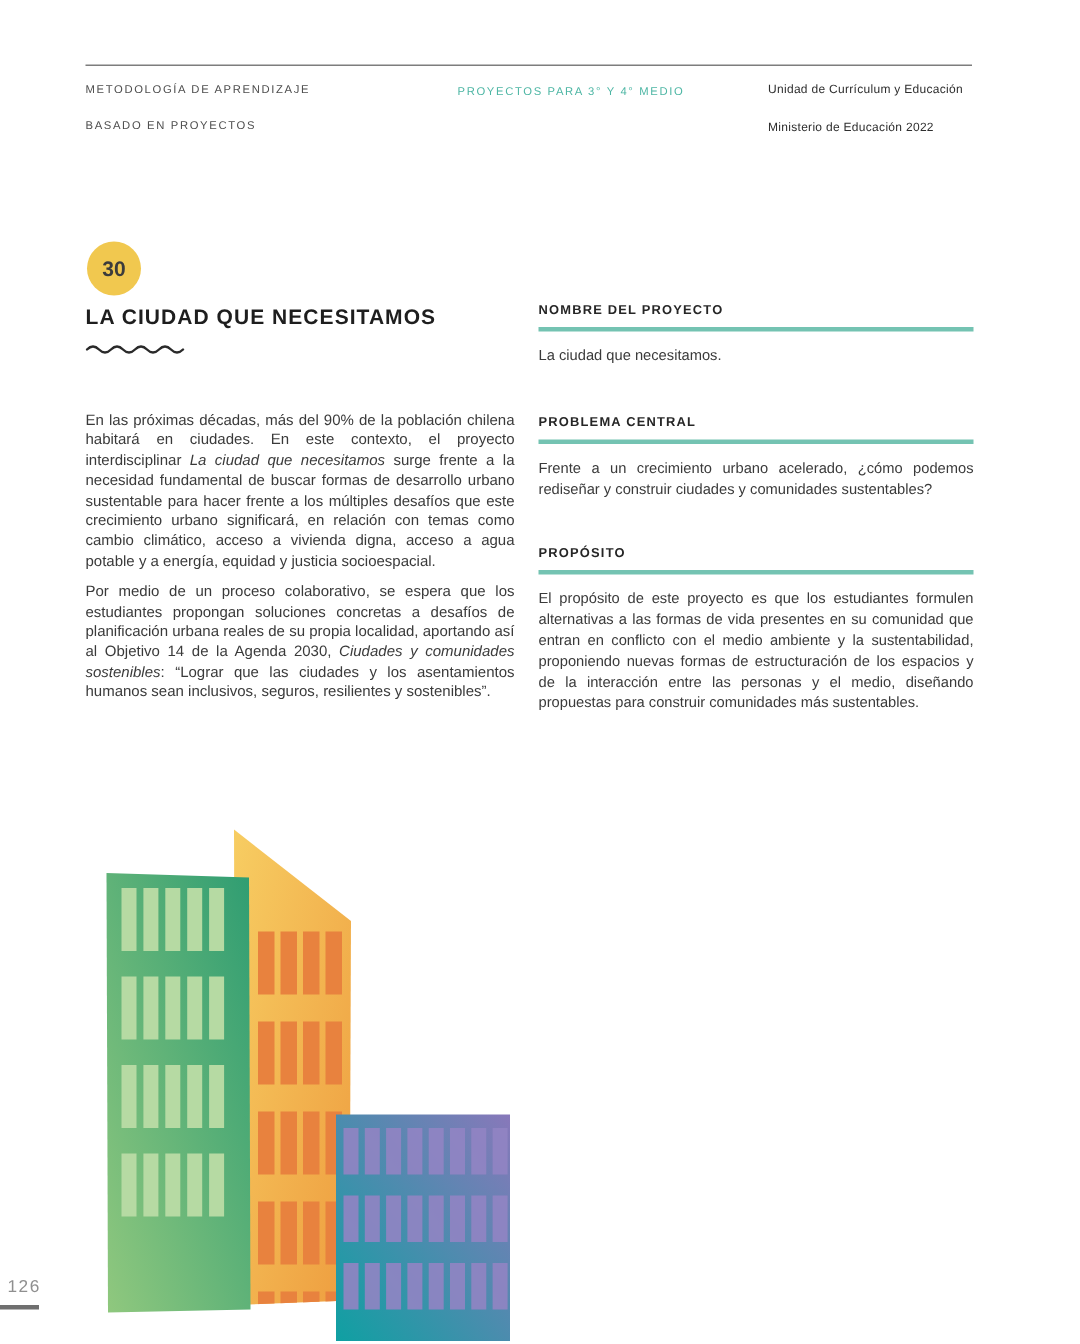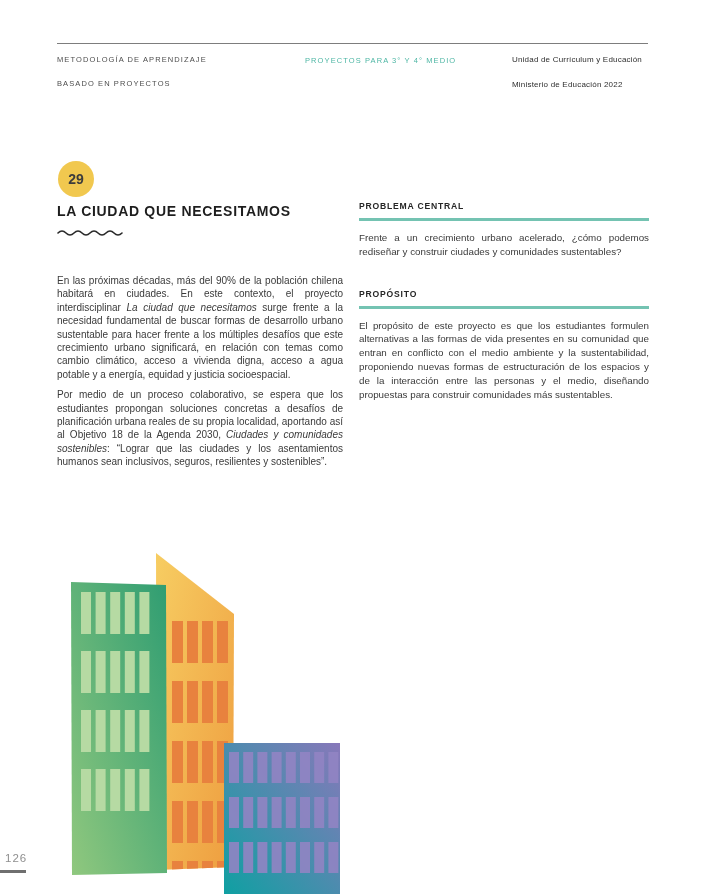--- a/index.html
+++ b/index.html
@@ -74,32 +74,37 @@
 
 <div class="page">
 
   <div class="header-rule"></div>
   <div class="hdr hdr-left"><span>METODOLOGÍA DE APRENDIZAJE</span><br>
     <span>BASADO EN PROYECTOS</span></div>
   <div class="hdr hdr-center">PROYECTOS PARA 3° Y 4° MEDIO</div>
   <div class="hdr hdr-right"><span>Unidad de Currículum y Educación</span><br>
     <span>Ministerio de Educación 2022</span></div>
 
-  <div class="badge">29</div>
+  <div class="badge">30</div>
   <div class="title">LA CIUDAD QUE NECESITAMOS</div>
   <svg class="squiggle" width="70" height="9" viewBox="0 0 70 9">
     <path d="M1,5 Q5,1 9,5 T17,5 T25,5 T33,5 T41,5 T49,5 T57,5 T65,5" fill="none" stroke="#2a2a2a" stroke-width="1.6" stroke-linecap="round"></path>
   </svg>
 
   <div class="left-col">
     <p><span>En las próximas décadas, más del 90% de la población chilena habitará en ciudades. En este contexto, el proyecto interdisciplinar </span><i>La ciudad que necesitamos</i><span> surge frente a la necesidad fundamental de buscar formas de desarrollo urbano sustentable para hacer frente a los múltiples desafíos que este crecimiento urbano significará, en relación con temas como cambio climático, acceso a vivienda digna, acceso a agua potable y a energía, equidad y justicia socioespacial.</span></p>
-    <p><span>Por medio de un proceso colaborativo, se espera que los estudiantes propongan soluciones concretas a desafíos de planificación urbana reales de su propia localidad, aportando así al Objetivo 18 de la Agenda 2030, </span><i>Ciudades y comunidades sostenibles</i><span>: “Lograr que las ciudades y los asentamientos humanos sean inclusivos, seguros, resilientes y sostenibles”.</span></p>
+    <p><span>Por medio de un proceso colaborativo, se espera que los estudiantes propongan soluciones concretas a desafíos de planificación urbana reales de su propia localidad, aportando así al Objetivo 14 de la Agenda 2030, </span><i>Ciudades y comunidades sostenibles</i><span>: “Lograr que las ciudades y los asentamientos humanos sean inclusivos, seguros, resilientes y sostenibles”.</span></p>
   </div>
 
   <div class="right-col">
+    <div class="section sec-nombre">
+      <h3>NOMBRE DEL PROYECTO</h3>
+      <div class="rule"></div>
+      <div class="body">La ciudad que necesitamos.</div>
+    </div>
     <div class="section sec-problema">
       <h3>PROBLEMA CENTRAL</h3>
       <div class="rule"></div>
       <div class="body">Frente a un crecimiento urbano acelerado, ¿cómo podemos rediseñar y construir ciudades y comunidades sustentables?</div>
     </div>
     <div class="section sec-proposito">
       <h3>PROPÓSITO</h3>
       <div class="rule"></div>
       <div class="body">El propósito de este proyecto es que los estudiantes formulen alternativas a las formas de vida presentes en su comunidad que entran en conflicto con el medio ambiente y la sustentabilidad, proponiendo nuevas formas de estructuración de los espacios y de la interacción entre las personas y el medio, diseñando propuestas para construir comunidades más sustentables.</div>
     </div>

